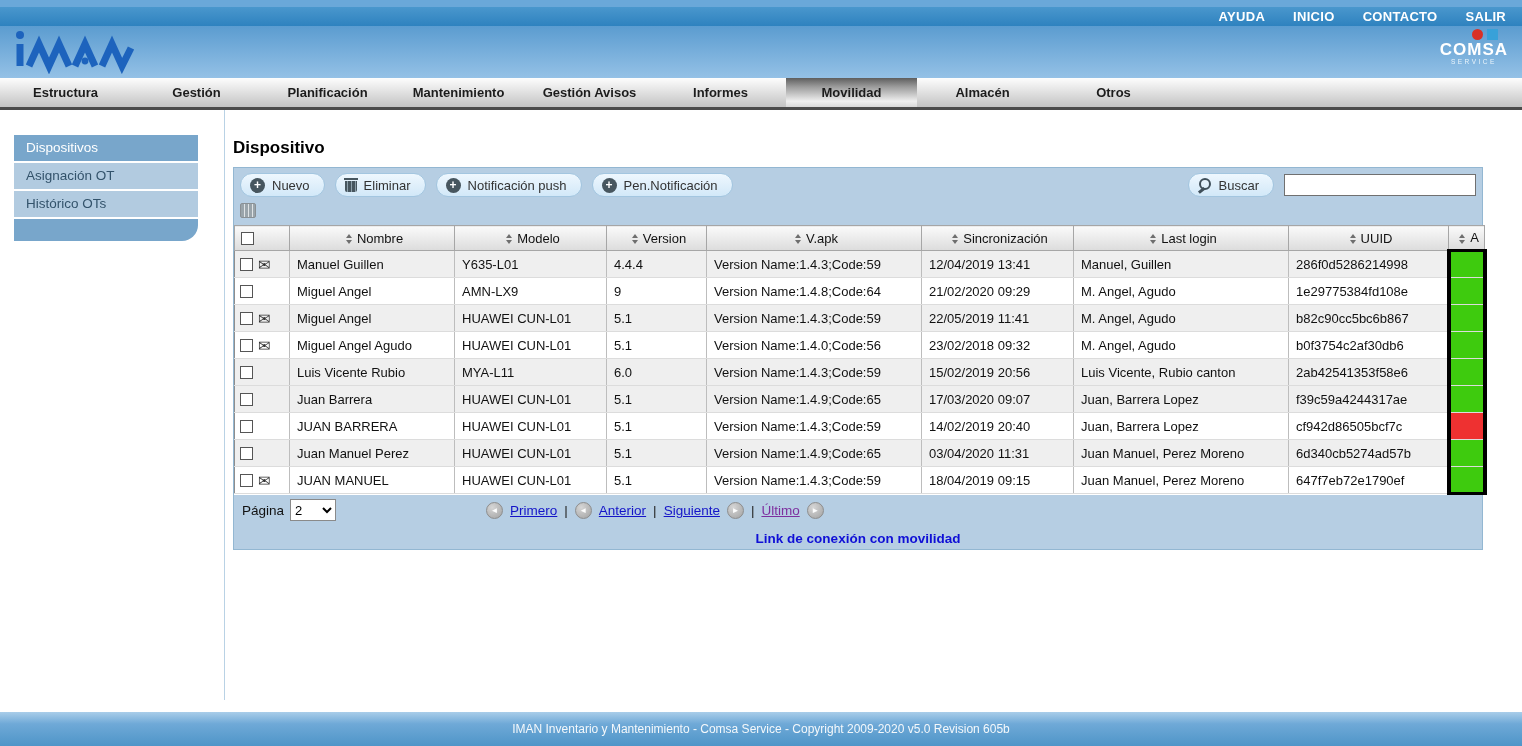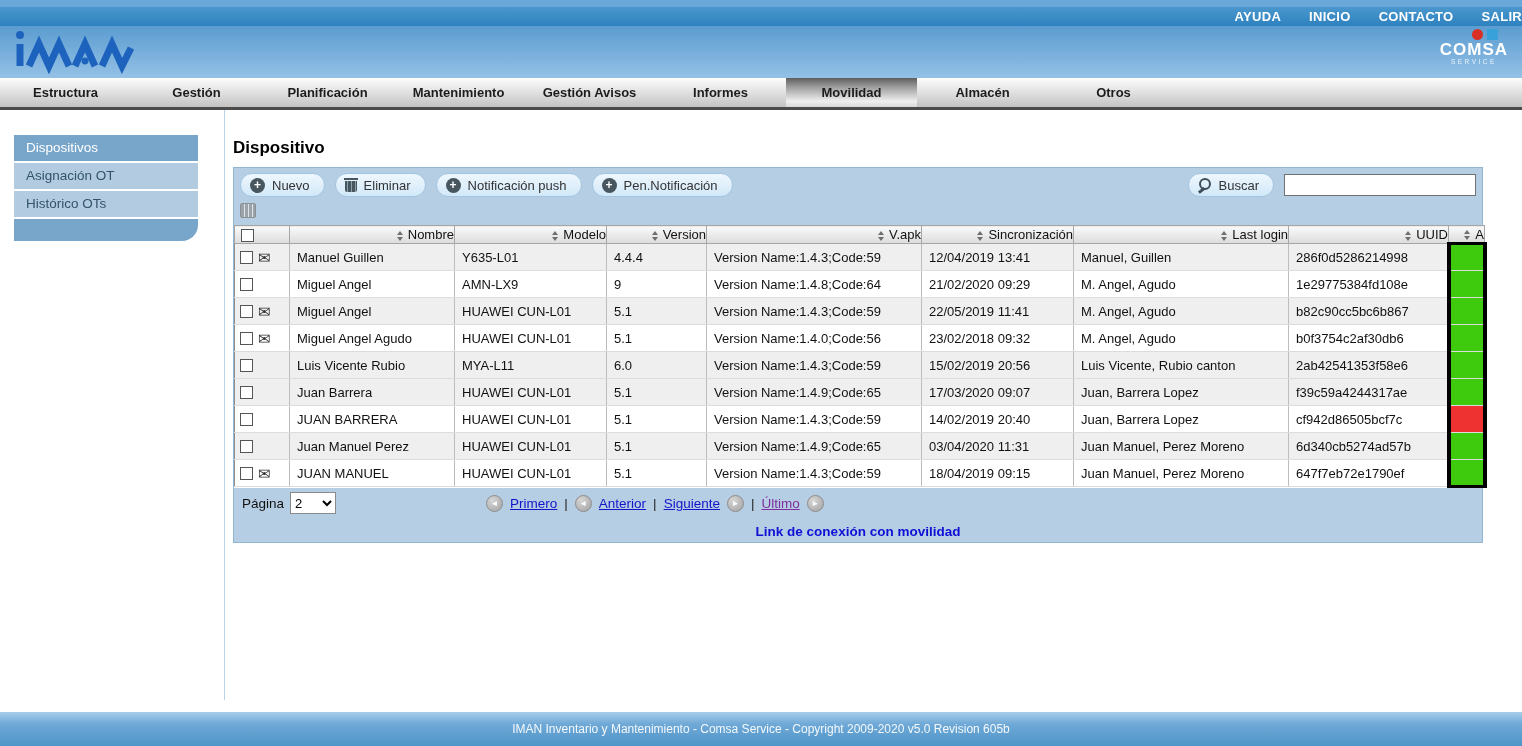--- a/index.html
+++ b/index.html
@@ -3,21 +3,21 @@
 <meta charset="utf-8">
 <style>
   * { margin:0; padding:0; box-sizing:border-box; }
   html,body { width:1522px; height:746px; font-family:"Liberation Sans", sans-serif; background:#fff; overflow:hidden; }
   .page { position:relative; width:1522px; height:746px; }
 
   
   .top-strip { position:absolute; top:0; left:0; width:100%; height:7px; background:#6aa8d9; }
   .top-band  { position:absolute; top:7px; left:0; width:100%; height:19px;
                background:linear-gradient(180deg,#4a97cd,#2e82bf); display:flex; justify-content:flex-end; align-items:center; }
-  .top-links { display:flex; gap:28px; padding-right:0; }
+  .top-links { display:flex; gap:28px; padding-right:16px; }
   .top-links a { color:#fff; font-size:13px; font-weight:bold; text-decoration:none; letter-spacing:.3px; cursor:pointer; }
   .header-main { position:absolute; top:26px; left:0; width:100%; height:59px;
                background:linear-gradient(180deg,#5b9cd0,#9cc6e9); }
   .iman-logo { position:absolute; left:12px; top:2px; }
   .comsa { position:absolute; right:14px; top:3px; text-align:center; }
   .comsa-marks { display:flex; gap:4px; justify-content:center; margin-left:22px; margin-bottom:1px; }
   .comsa-dot { width:11px; height:11px; border-radius:50%; background:#d93025; }
   .comsa-sq  { width:11px; height:11px; background:#38a1d9; }
   .comsa-name { color:#fff; font-weight:bold; font-size:17px; letter-spacing:1px; line-height:17px; }
   .comsa-sub  { color:#eaf4fb; font-size:6.5px; letter-spacing:2.5px; line-height:8px; }
@@ -67,22 +67,22 @@
   
   .colsrow { padding:2px 6px 3px 6px; }
   .cols-icon { display:inline-block; width:16px; height:15px; border:1px solid #8a9094; border-radius:2px;
             background:repeating-linear-gradient(90deg,#9aa4aa 0 3px,#dfe3e5 3px 4px); cursor:pointer; }
 
   
   table.grid { width:1250px; border-collapse:collapse; table-layout:fixed; background:#fff;
             font-size:13px; color:#111; border:1px solid #8e8e8e; }
   col.wsel{width:55px} col.wnombre{width:165px} col.wmodelo{width:152px} col.wversion{width:100px}
   col.wvapk{width:215px} col.wsinc{width:152px} col.wlast{width:215px} col.wuuid{width:160px} col.wa{width:36px}
-  th { background:linear-gradient(180deg,#fafafa,#dcdcdc); border:1px solid #a6a6a6; height:18px;
-       font-weight:normal; text-align:right; padding-left:5px; white-space:nowrap; overflow:hidden; }
+  th { background:linear-gradient(180deg,#fafafa,#dcdcdc); border:1px solid #a6a6a6; height:25px;
+       font-weight:normal; text-align:center; padding-left:5px; white-space:nowrap; overflow:hidden; }
   td { border-right:1px solid #bdbdbd; border-bottom:1px solid #dcdcdc; height:27px;
        padding-left:7px; white-space:nowrap; overflow:hidden; background:#fff; }
   tr.odd td { background:#efefef; }
   td.sel { padding-left:5px; }
   .selwrap { display:flex; align-items:center; gap:5px; }
   .cb { width:13px; height:13px; background:#fff; border:1px solid #555; flex:0 0 auto; cursor:pointer; }
   th .cb { margin:1px 0 0 1px; }
   .env { font-size:15px; color:#333; line-height:13px; cursor:pointer; }
   .sort { display:inline-flex; flex-direction:column; vertical-align:middle; margin-right:5px; }
   .sort i { width:0; height:0; border-left:3.5px solid transparent; border-right:3.5px solid transparent; }

